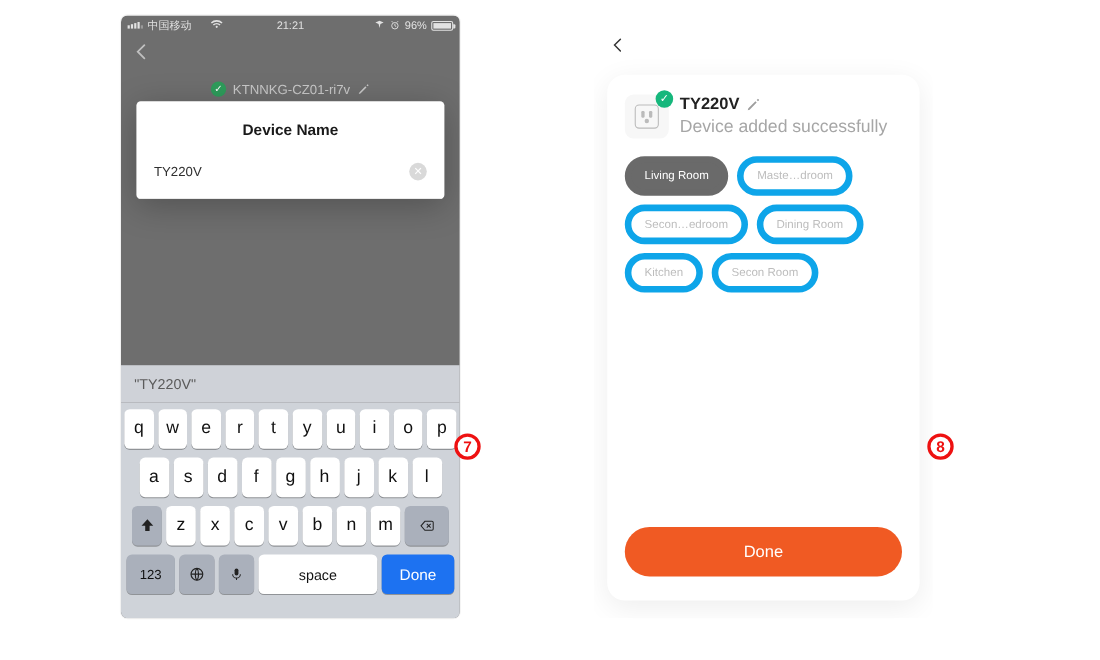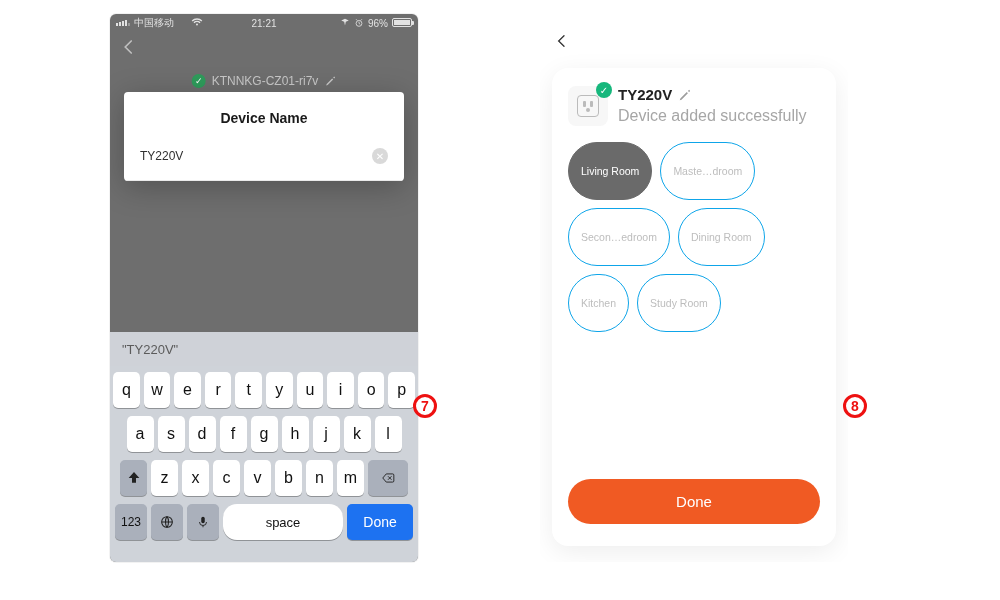--- a/index.html
+++ b/index.html
@@ -16,21 +16,21 @@
   .status .signal { display: inline-flex; align-items: flex-end; gap: 1px; margin-right: 4px; }
   .status .signal span { width: 2px; background: #e2e2e2; display:inline-block; }
   .status .signal span:nth-child(1){height:3px;}
   .status .signal span:nth-child(2){height:4px;}
   .status .signal span:nth-child(3){height:5px;}
   .status .signal span:nth-child(4){height:6px;}
   .status .signal span:nth-child(5){height:3px; background:#9a9a9a;}
   .status .carrier { margin-right: 17px; }
   .status .wifi { margin-right: auto; }
   .status .time { position:absolute; left:50%; transform:translateX(-50%); }
-  .status .right-icons { margin-left:auto; display:flex; align-items:flex-start; gap:4px; }
+  .status .right-icons { margin-left:auto; display:flex; align-items:center; gap:4px; }
   .status .batt { width:20px; height:9px; border:1px solid #e2e2e2; border-radius:2px; position:relative; }
   .status .batt::after { content:""; position:absolute; right:-3px; top:2px; width:2px; height:4px; background:#e2e2e2; border-radius:0 1px 1px 0; }
   .status .batt .fill { position:absolute; left:1px; top:1px; bottom:1px; width:90%; background:#e2e2e2; }
 
   .nav-back { position:absolute; top:24px; left:10px; width:18px; height:18px; }
   .nav-back svg { width:100%; height:100%; }
 
   .behind-chip { position:absolute; top:60px; left:50%; transform:translateX(-50%); display:flex; align-items:center; gap:6px; font-size:12px; color:#c8c8c8; }
   .behind-chip .check { width:14px; height:14px; border-radius:50%; background:#2e9c5b; display:flex; align-items:center; justify-content:center; color:#fff; font-size:9px; }
 
@@ -46,43 +46,43 @@
   
   .suggest-bar { position:absolute; left:0; right:0; bottom:196px; height:34px; background:#cfd2d8; display:flex; align-items:center; padding:0 12px; font-size:13px; color:#5b5b5b; }
   .keyboard { position:absolute; left:0; right:0; bottom:0; height:196px; background:#cfd3d9; padding:6px 3px 4px; display:flex; flex-direction:column; gap:8px; }
   .krow { display:flex; gap:4px; justify-content:center; }
   .key { background:#fff; border-radius:5px; box-shadow:0 1px 0 rgba(0,0,0,0.3); height:36px; display:flex; align-items:center; justify-content:center; font-size:16px; color:#111; }
   .krow.r1 .key { width:27px; }
   .krow.r2 .key { width:27px; }
   .krow.r3 .key { width:27px; }
   .key.fn { background:#aab0bb; width:36px; font-size:14px; }
   .key.fn.wide { width:40px; }
-  .krow.r4 .key.num { width:32px; background:#aab0bb; font-size:12px; }
+  .krow.r4 .key.num { width:44px; background:#aab0bb; font-size:12px; }
   .krow.r4 .key.globe, .krow.r4 .key.mic { width:32px; background:#aab0bb; }
-  .krow.r4 .key.space { flex:1; font-size:13px;border-radius:14px; }
+  .krow.r4 .key.space { flex:1; font-size:13px; }
   .krow.r4 .key.done { width:66px; background:#1d72f1; color:#fff; font-size:14px; }
   .krow.r4 { padding:0 2px; }
 
   
   .right .top-bar { height:54px; display:flex; align-items:center; padding:0 14px; }
   .right .top-bar .chev { width:16px; height:16px; }
   .card { margin:0 12px; background:#fff; border-radius:16px; box-shadow:0 6px 26px rgba(0,0,0,0.07); padding:18px 16px 22px; height:478px; display:flex; flex-direction:column; }
   .device-row { display:flex; align-items:flex-start; gap:10px; }
   .device-icon-wrap { position:relative; width:40px; height:40px; border-radius:8px; background:#f7f7f7; display:flex; align-items:center; justify-content:center; }
   .device-icon-wrap .badge { position:absolute; top:-4px; right:-4px; width:16px; height:16px; border-radius:50%; background:#16b77c; display:flex; align-items:center; justify-content:center; color:#fff; font-size:10px; }
   .plug { width:22px; height:22px; border:1.5px solid #bbb; border-radius:4px; position:relative; }
   .plug::before, .plug::after { content:""; position:absolute; top:5px; width:3px; height:6px; background:#bbb; border-radius:1px; }
   .plug::before { left:5px; } .plug::after { right:5px; }
   .plug .dot { position:absolute; bottom:4px; left:50%; width:4px; height:4px; margin-left:-2px; background:#bbb; border-radius:50%; }
   .device-text .name { font-size:15px; font-weight:700; color:#222; display:flex; align-items:center; gap:6px; }
   .device-text .name .pen { width:14px; height:14px; color:#9e9e9e; }
   .device-text .sub { font-size:16px; color:#a6a6a6; margin-top:4px; }
 
   .rooms { margin-top:16px; display:flex; flex-wrap:wrap; gap:8px; }
-  .room { font-size:10.5px; color:#bdbdbd; border:1px solid #0ea5e9; border-radius:999px; padding:22px 12px; white-space:nowrap; }
+  .room { font-size:10.5px; color:#bdbdbd; border:6px solid #0ea5e9; border-radius:999px; padding:6px 12px; white-space:nowrap; }
   .room.active { background:#6a6a6a; border-color:#6a6a6a; color:#fff; }
 
   .done-btn { margin-top:auto; background:#f05a23; color:#fff; text-align:center; padding:14px 0; border-radius:999px; font-size:15px; }
 
   
   .step { position:absolute; width:24px; height:24px; border:3px solid #e11; border-radius:50%; color:#e11; font-size:14px; font-weight:700; display:flex; align-items:center; justify-content:center; background:#fff; }
   .step.s7 { left:413px; top:394px; }
   .step.s8 { left:843px; top:394px; }
 </style>
 </head>
@@ -240,21 +240,21 @@
         <div class="sub">Device added successfully</div>
       </div>
     </div>
 
     <div class="rooms">
         <div class="room active">Living Room</div>
         <div class="room">Maste…droom</div>
         <div class="room">Secon…edroom</div>
         <div class="room">Dining Room</div>
         <div class="room">Kitchen</div>
-        <div class="room">Study Room</div>
+        <div class="room">Secon Room</div>
       </div>
 
     <div class="done-btn">Done</div>
   </div>
 </div>
 
 <div class="step s7">7</div>
 <div class="step s8">8</div>
 
 </body></html>

